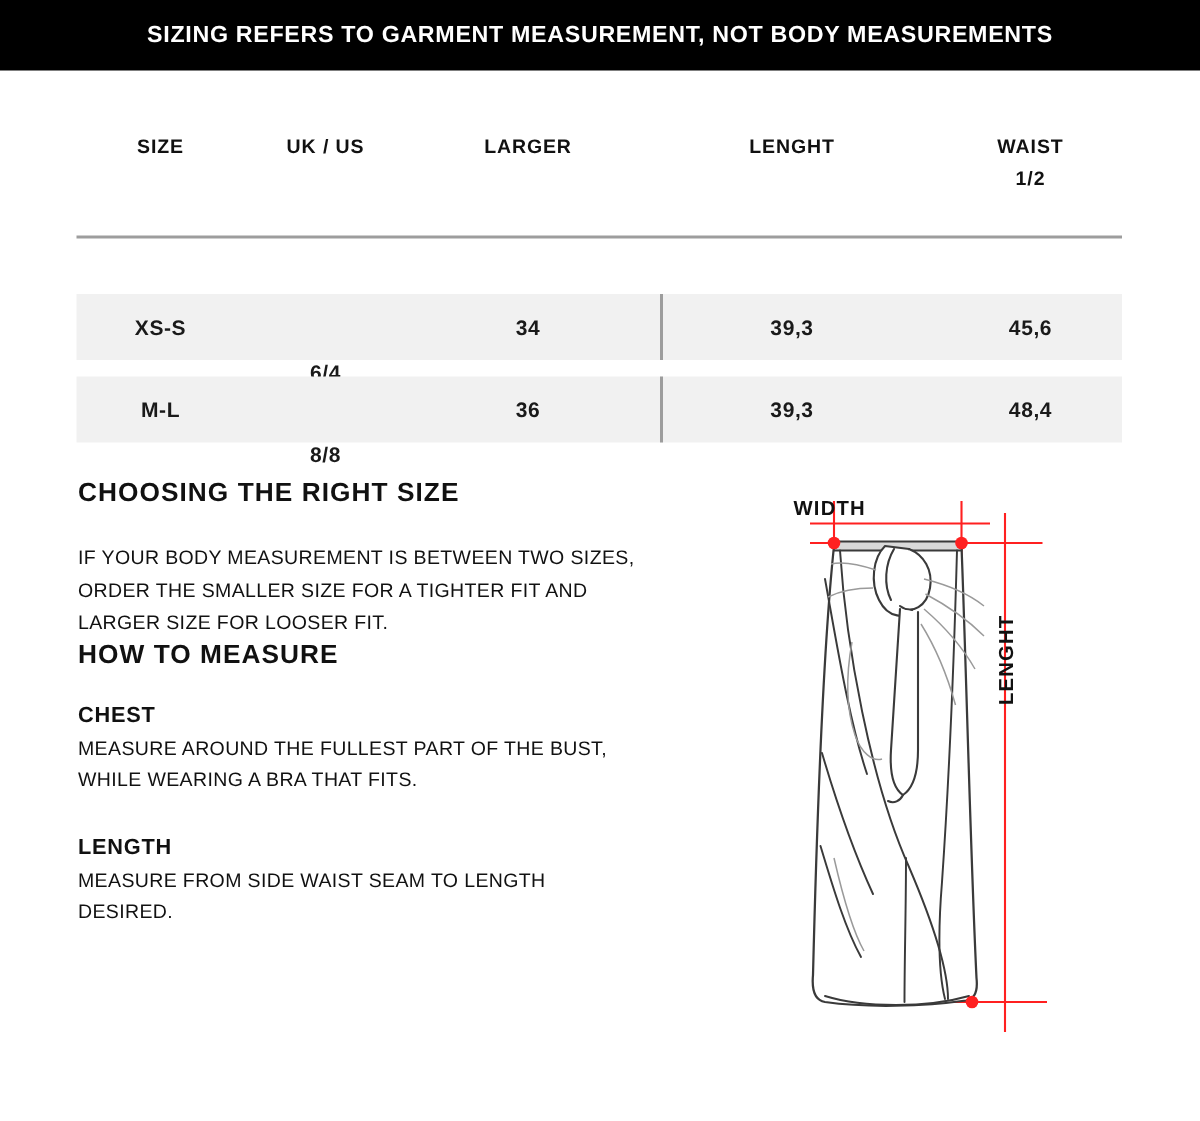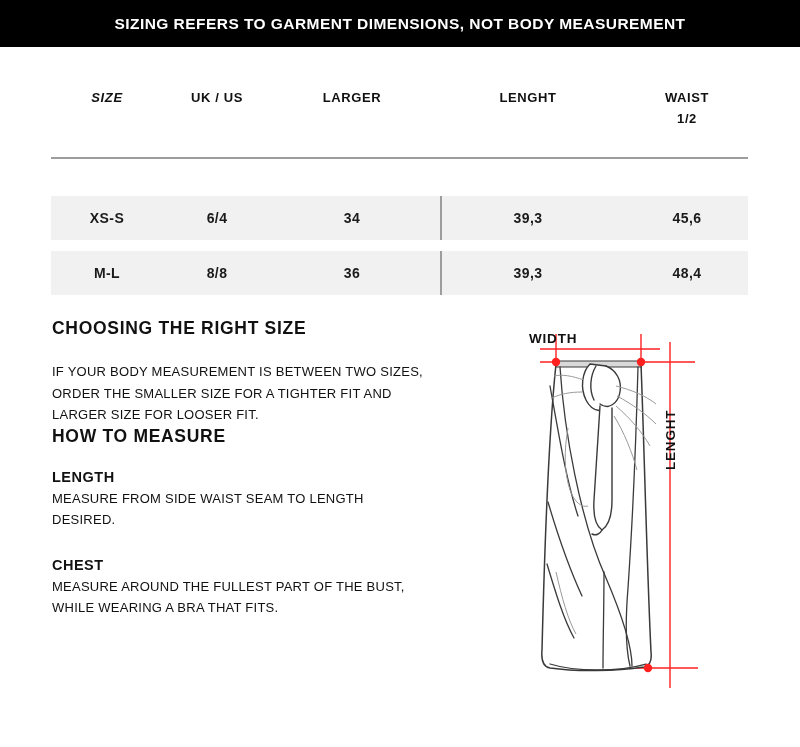--- a/index.html
+++ b/index.html
@@ -38,21 +38,21 @@
     position:absolute;
     top:0;
     text-align:center;
     font-size:13px;
     font-weight:bold;
     letter-spacing:0.6px;
     line-height:21px;
     transform:translateX(-50%);
     white-space:pre-line;
   }
-  .c1 { left:107px;font-style:italic; }
+  .c1 { left:107px; }
   .c2 { left:217px; }
   .c3 { left:352px; }
   .c4 { left:528px; }
   .c5 { left:687px; }
 
   .hrule {
     position:absolute;
     left:51px; top:110px;
     width:697px; height:2px;
     background:#9d9d9d;
@@ -73,21 +73,21 @@
     top:0; height:44px;
     line-height:44px;
     text-align:center;
     font-size:14px;
     font-weight:bold;
     letter-spacing:0.4px;
     transform:translateX(-50%);
     color:#1a1a1a;
   }
   .r1 { left:56px; }
-  .r2 { left:166px; }
+  .r2 { left:166px;margin-top:30px; }
   .r3 { left:301px; }
   .r4 { left:477px; }
   .r5 { left:636px; }
 
   .vdiv {
     position:absolute;
     left:389px; top:0;
     width:2px; height:44px;
     background:#9d9d9d;
   }
@@ -143,21 +143,21 @@
     color:#111;
     transform:rotate(-90deg);
     transform-origin:left top;
     white-space:nowrap;
   }
 </style>
 </head>
 <body>
 
 <div class="banner">
-  <div class="banner-text">SIZING REFERS TO GARMENT DIMENSIONS, NOT BODY MEASUREMENT</div>
+  <div class="banner-text">SIZING REFERS TO GARMENT MEASUREMENT, NOT BODY MEASUREMENTS</div>
 </div>
 
 <div class="table">
 
   <div class="thead">
     <div class="col c1">SIZE</div>
     <div class="col c2">UK / US</div>
     <div class="col c3">LARGER</div>
     <div class="col c4">LENGHT</div>
     <div class="col c5">WAIST
@@ -189,29 +189,29 @@
 <div class="text-col">
 
   <div class="h-big">CHOOSING THE RIGHT SIZE</div>
   <div class="para">IF YOUR BODY MEASUREMENT IS BETWEEN TWO SIZES,
 ORDER THE SMALLER SIZE FOR A TIGHTER FIT AND
 LARGER SIZE FOR LOOSER FIT.</div>
 
   <div class="h-big second">HOW TO MEASURE</div>
 
   <div class="sub-block">
+    <div class="h-sub">CHEST</div>
+    <div class="para">MEASURE AROUND THE FULLEST PART OF THE BUST,
+WHILE WEARING A BRA THAT FITS.</div>
+  </div>
+
+  <div class="sub-block">
     <div class="h-sub">LENGTH</div>
     <div class="para">MEASURE FROM SIDE WAIST SEAM TO LENGTH
 DESIRED.</div>
-  </div>
-
-  <div class="sub-block">
-    <div class="h-sub">CHEST</div>
-    <div class="para">MEASURE AROUND THE FULLEST PART OF THE BUST,
-WHILE WEARING A BRA THAT FITS.</div>
   </div>
 
 </div>
 
 <div class="illus">
   <svg width="280" height="400" viewBox="0 0 280 400" xmlns="http://www.w3.org/2000/svg">
 
     <g fill="none" stroke="#ff2020" stroke-width="1.4">
 
       <line x1="36" y1="14" x2="36" y2="62"></line>

